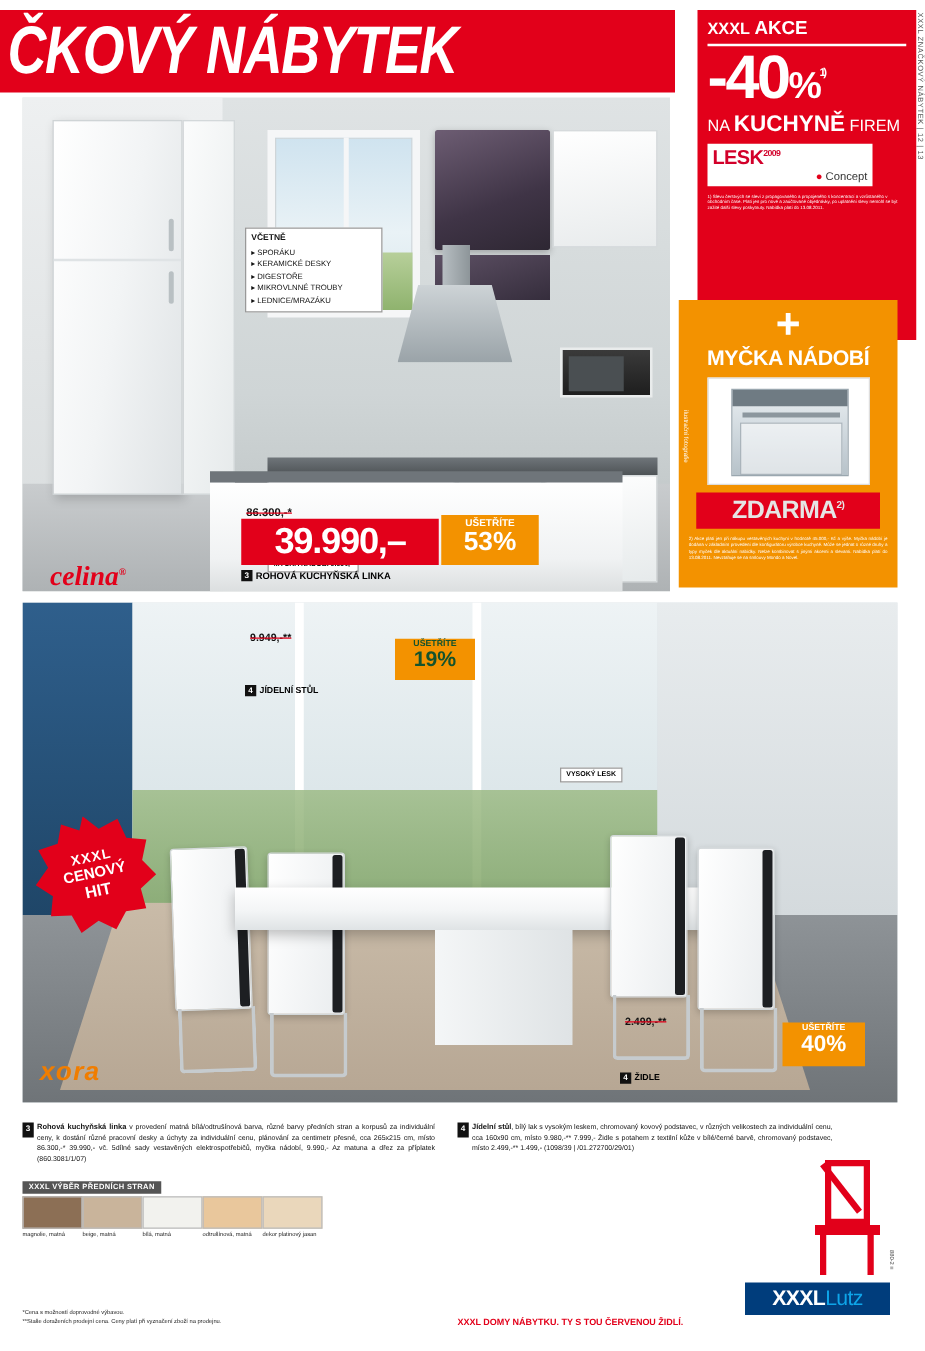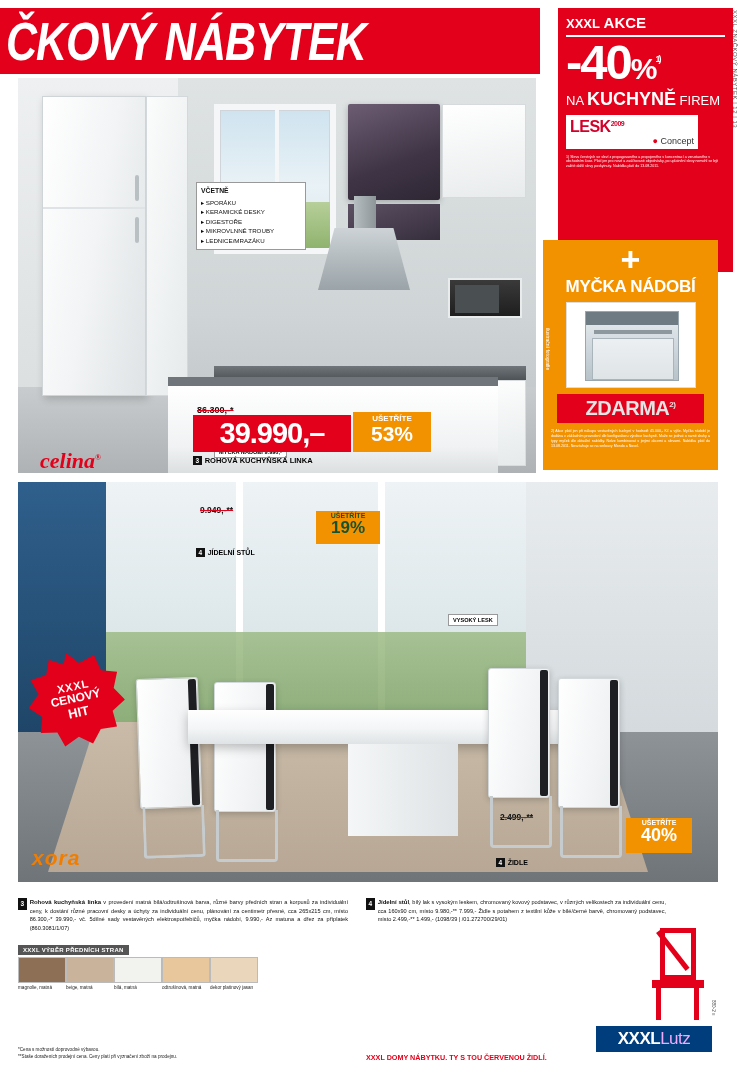--- a/index.html
+++ b/index.html
@@ -348,21 +348,21 @@
     position:absolute; left:18px; top:1046px; font-size:4.6px; line-height:1.6; color:#222;
   }
   .footer-claim {
     position:absolute; left:366px; top:1053px; font-size:7.2px; font-weight:bold; color:#e2001a;
   }
   .xxxl-logo {
     position:absolute; left:596px; top:1026px; width:116px; height:26px;
     background:#003d7c; color:#fff; display:flex; align-items:center;
     justify-content:center; font-size:17px; font-weight:bold; letter-spacing:-0.5px;
   }
-  .xxxl-logo .lutz { color:#f0abfc; font-weight:normal; }
+  .xxxl-logo .lutz { color:#0ea5e9; font-weight:normal; }
   .red-chair {
     position:absolute; left:648px; top:928px; width:62px; height:92px;
   }
   .red-chair .rc-back { position:absolute; left:12px; top:0; width:36px; height:52px; border:5px solid #e2001a; }
   .red-chair .rc-x1 { position:absolute; left:12px; top:2px; width:48px; height:5px; background:#e2001a; transform:rotate(52deg); transform-origin:left top; }
   .red-chair .rc-seat { position:absolute; left:4px; top:52px; width:52px; height:8px; background:#e2001a; }
   .red-chair .rc-l1 { position:absolute; left:8px; top:58px; width:5px; height:34px; background:#e2001a; }
   .red-chair .rc-l2 { position:absolute; left:46px; top:58px; width:5px; height:34px; background:#e2001a; }
   .bottom-code {
     position:absolute; right:24px; top:1000px; writing-mode: vertical-rl;

